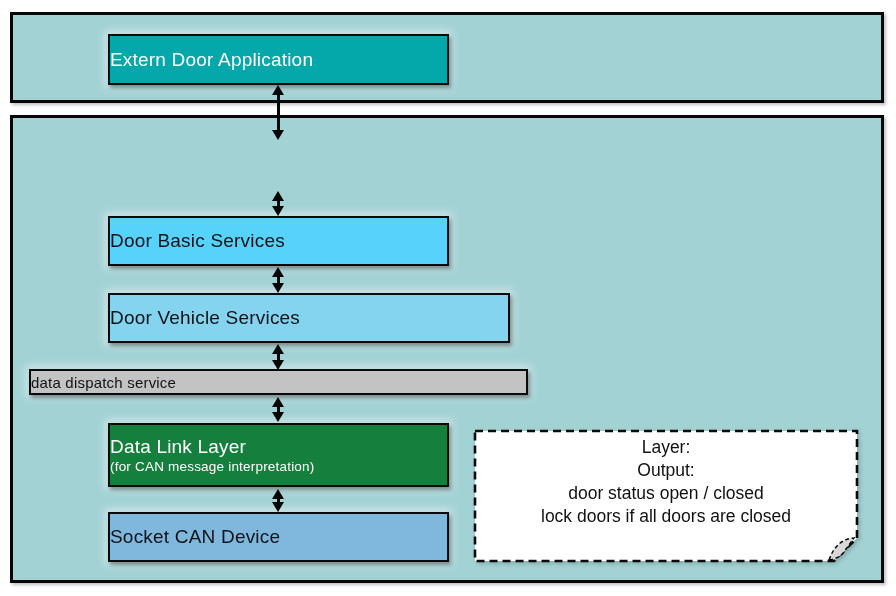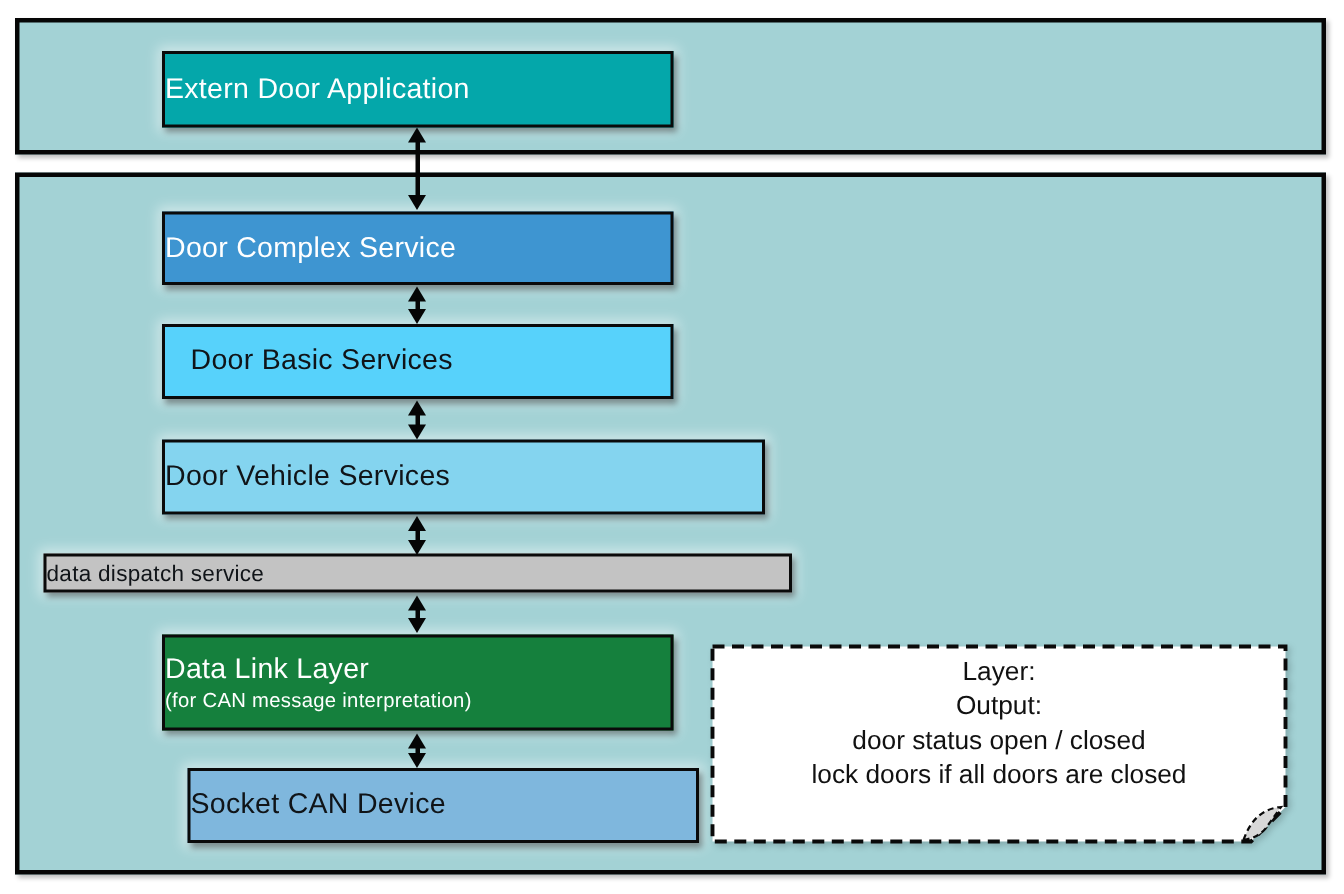--- a/index.html
+++ b/index.html
@@ -16,25 +16,25 @@
   .panel-main { left:10px; top:115px; width:874px; height:468px; }
 
   .lbox {
     position:absolute; box-sizing:border-box; border:2px solid #0a0a0a;
     display:flex; flex-direction:column; align-items:flex-start; justify-content:center;
     text-align:center; font-size:19px; letter-spacing:0.2px;
     box-shadow:2px 3px 4px rgba(0,0,0,0.38), 0 0 8px 3px rgba(255,255,255,0.5);
   }
   .box-extern   { left:108px; top:34px;  width:341px; height:51px; background:#04a7aa; color:#ffffff; }
   .box-complex  { left:108px; top:141px; width:341px; height:49px; background:#3e95d1; color:#ffffff; }
-  .box-basic    { left:108px; top:216px; width:341px; height:50px; background:#57d2fb; color:#101418;padding-left:17px; }
+  .box-basic    { left:108px; top:216px; width:341px; height:50px; background:#57d2fb; color:#101418; }
   .box-vehicle  { left:108px; top:293px; width:402px; height:50px; background:#84d4ef; color:#101418; }
   .box-dispatch { left:29px;  top:369px; width:499px; height:26px; background:#c3c3c3; color:#101418; font-size:15px; }
   .box-datalink { left:108px; top:423px; width:341px; height:64px; background:#15803d; color:#ffffff; }
-  .box-socket   { left:108px; top:512px; width:341px; height:50px; background:#7fb7dd; color:#101418;margin-left:17px; }
+  .box-socket   { left:108px; top:512px; width:341px; height:50px; background:#7fb7dd; color:#101418; }
   .sublabel { font-size:13.5px; margin-top:1px; }
 
   .uarrow { position:absolute; left:270px; width:16px; }
   .uarrow .shaft {
     position:absolute; left:6.5px; top:8px; bottom:8px; width:3px; background:#050505;
   }
   .uarrow::before {
     content:""; position:absolute; top:0; left:2px;
     border-left:6px solid transparent; border-right:6px solid transparent;
     border-bottom:10px solid #050505;
@@ -64,23 +64,20 @@
 
 <div class="stage">
 
   <div class="panel panel-top"></div>
   <div class="panel panel-main"></div>
 
   <div class="lbox box-extern">
     <span>Extern Door Application</span>
   </div>
 
-  <div class="lbox box-complex">
-    <span>Door Complex Service</span>
-  </div>
 
   <div class="lbox box-basic">
     <span>Door Basic Services</span>
   </div>
 
   <div class="lbox box-vehicle">
     <span>Door Vehicle Services</span>
   </div>
 
   <div class="lbox box-dispatch">

